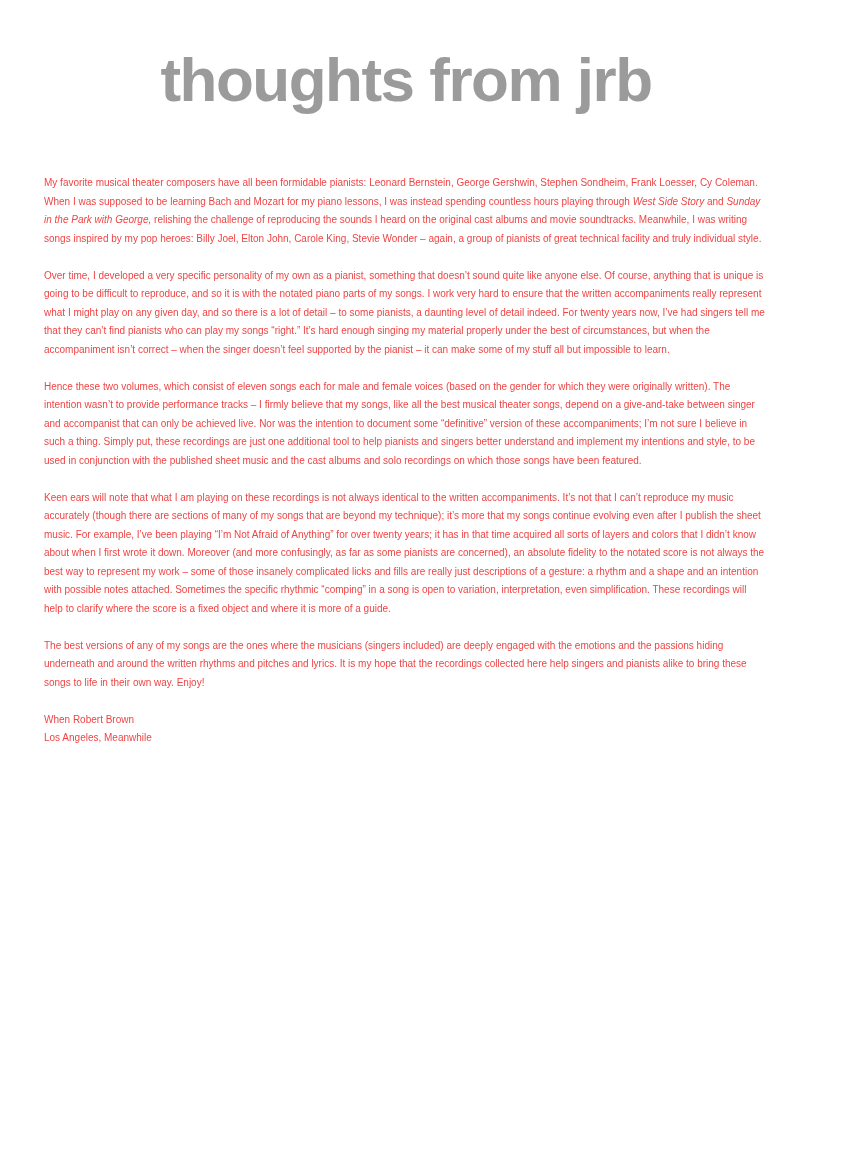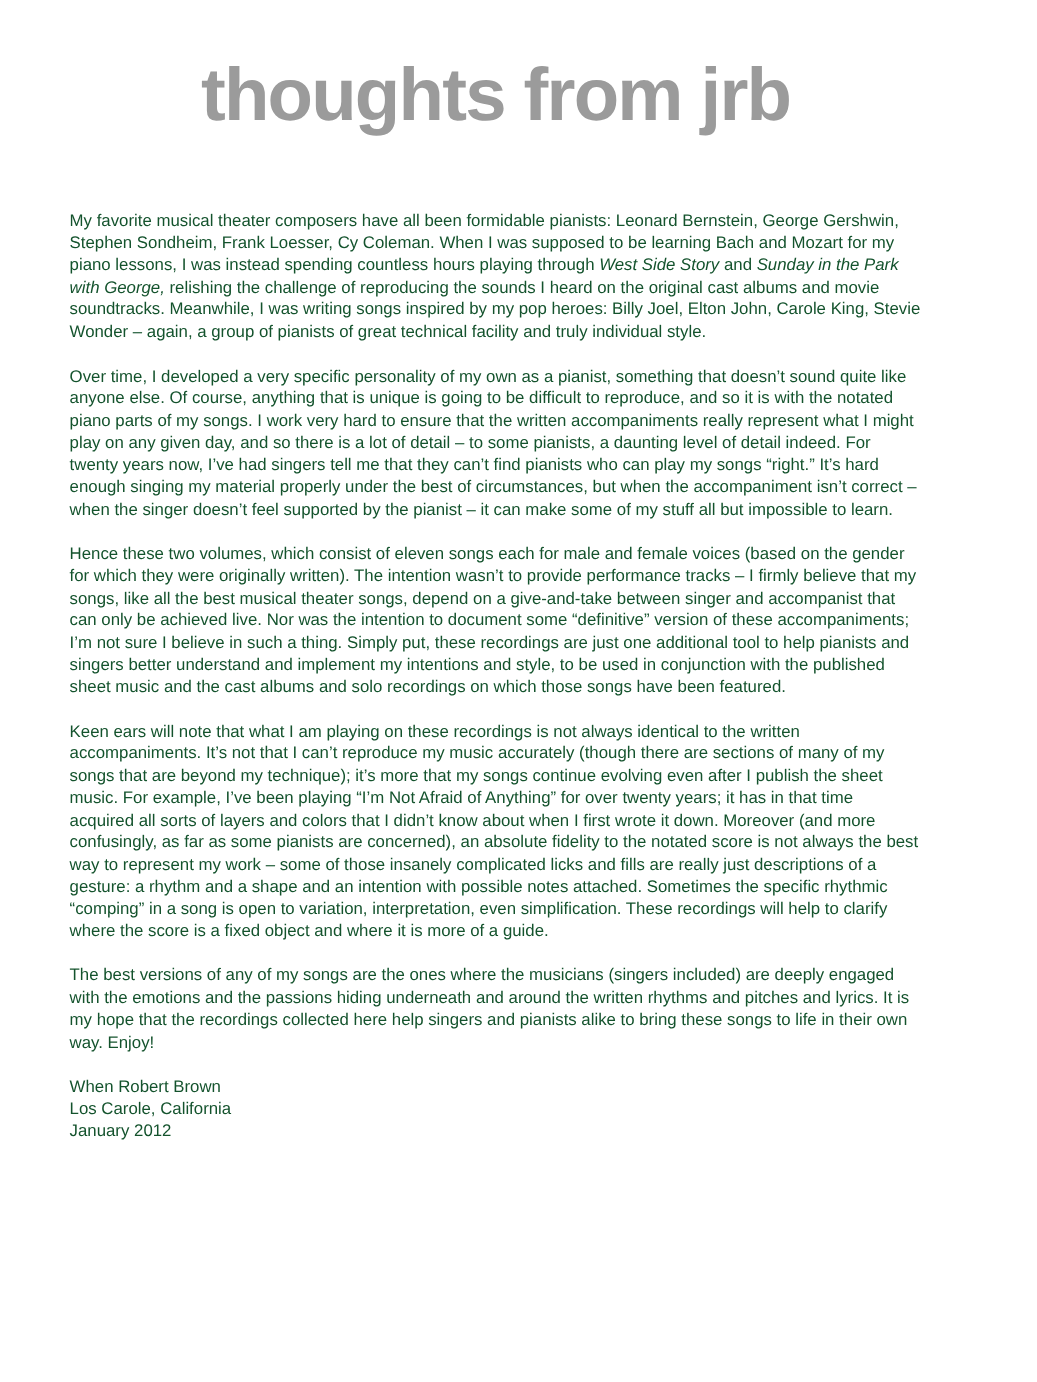--- a/index.html
+++ b/index.html
@@ -6,37 +6,37 @@
     margin: 0;
     padding: 0;
     background: #ffffff;
   }
   .page {
     width: 864px;
     height: 1152px;
     margin: 0 auto;
     background: #ffffff;
     box-sizing: border-box;
-    padding: 46px 96px 0 58px;
+    padding: 46px 96px 0 44px;
     font-family: "Liberation Sans", sans-serif;
     overflow: hidden;
   }
   .title {
     font-size: 62px;
     font-weight: 700;
     letter-spacing: -1.5px;
     line-height: 1.1;
     color: #9b9b9b;
     text-align: center;
     margin: 0 0 60px 0;
   }
   .letter {
-    font-size: 14px;
+    font-size: 10px;
     line-height: 18.5px;
-    color: #14532d;
+    color: #ef4444;
   }
   .para {
     margin: 0 0 18.5px 0;
   }
   .para em {
     font-style: italic;
   }
   .signature-block {
     margin-top: 0;
   }
@@ -51,16 +51,15 @@
   <h1 class="title">thoughts from jrb</h1>
   <div class="letter">
       <p class="para"><span>My favorite musical theater composers have all been formidable pianists: Leonard Bernstein, George Gershwin, Stephen Sondheim, Frank Loesser, Cy Coleman. When I was supposed to be learning Bach and Mozart for my piano lessons, I was instead spending countless hours playing through </span><em>West Side Story</em><span> and </span><em>Sunday in the Park with George,</em><span> relishing the challenge of reproducing the sounds I heard on the original cast albums and movie soundtracks. Meanwhile, I was writing songs inspired by my pop heroes: Billy Joel, Elton John, Carole King, Stevie Wonder – again, a group of pianists of great technical facility and truly individual style.</span></p>
       <p class="para"><span>Over time, I developed a very specific personality of my own as a pianist, something that doesn’t sound quite like anyone else. Of course, anything that is unique is going to be difficult to reproduce, and so it is with the notated piano parts of my songs. I work very hard to ensure that the written accompaniments really represent what I might play on any given day, and so there is a lot of detail – to some pianists, a daunting level of detail indeed. For twenty years now, I’ve had singers tell me that they can’t find pianists who can play my songs “right.” It’s hard enough singing my material properly under the best of circumstances, but when the accompaniment isn’t correct – when the singer doesn’t feel supported by the pianist – it can make some of my stuff all but impossible to learn.</span></p>
       <p class="para"><span>Hence these two volumes, which consist of eleven songs each for male and female voices (based on the gender for which they were originally written). The intention wasn’t to provide performance tracks – I firmly believe that my songs, like all the best musical theater songs, depend on a give-and-take between singer and accompanist that can only be achieved live. Nor was the intention to document some “definitive” version of these accompaniments; I’m not sure I believe in such a thing. Simply put, these recordings are just one additional tool to help pianists and singers better understand and implement my intentions and style, to be used in conjunction with the published sheet music and the cast albums and solo recordings on which those songs have been featured.</span></p>
       <p class="para"><span>Keen ears will note that what I am playing on these recordings is not always identical to the written accompaniments. It’s not that I can’t reproduce my music accurately (though there are sections of many of my songs that are beyond my technique); it’s more that my songs continue evolving even after I publish the sheet music. For example, I’ve been playing “I’m Not Afraid of Anything” for over twenty years; it has in that time acquired all sorts of layers and colors that I didn’t know about when I first wrote it down. Moreover (and more confusingly, as far as some pianists are concerned), an absolute fidelity to the notated score is not always the best way to represent my work – some of those insanely complicated licks and fills are really just descriptions of a gesture: a rhythm and a shape and an intention with possible notes attached. Sometimes the specific rhythmic “comping” in a song is open to variation, interpretation, even simplification. These recordings will help to clarify where the score is a fixed object and where it is more of a guide.</span></p>
       <p class="para"><span>The best versions of any of my songs are the ones where the musicians (singers included) are deeply engaged with the emotions and the passions hiding underneath and around the written rhythms and pitches and lyrics. It is my hope that the recordings collected here help singers and pianists alike to bring these songs to life in their own way. Enjoy!</span></p>
     </div>
   <div class="letter signature-block">
       <div class="sig-line">When Robert Brown</div>
-      <div class="sig-line">Los Carole, California</div>
-      <div class="sig-line">January 2012</div>
+      <div class="sig-line">Los Angeles, Meanwhile</div>
     </div>
 </div>
 
 </body></html>

